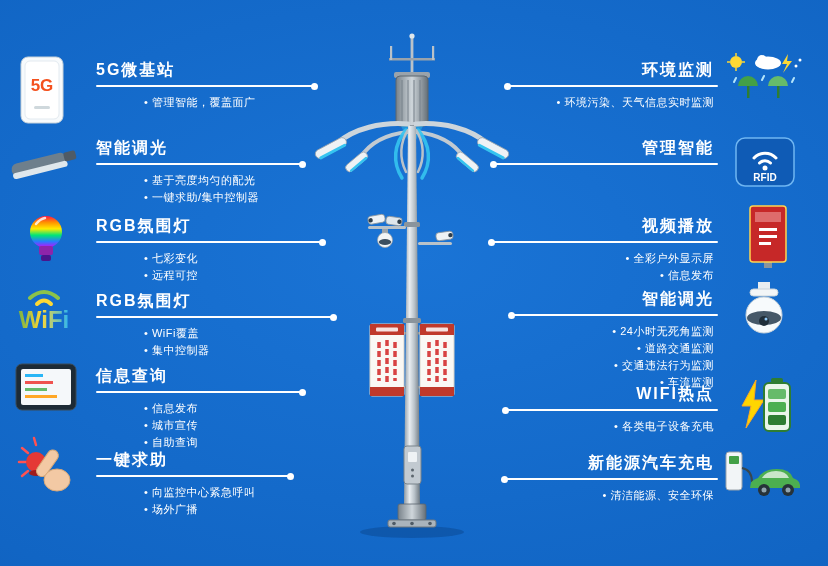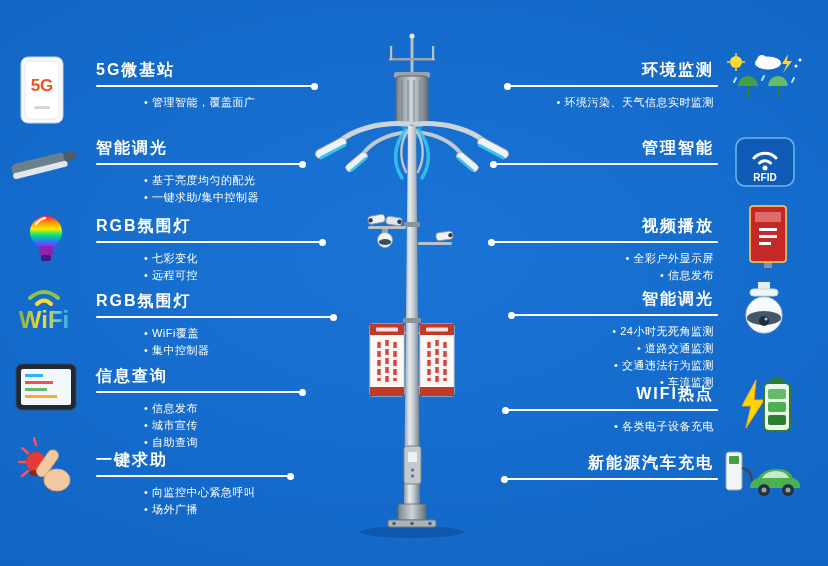--- a/index.html
+++ b/index.html
@@ -373,15 +373,18 @@
     <span class="title">WIFI热点</span>
     <div class="line"></div>
     <div class="bullets">
       <span class="bullet">各类电子设备充电</span>
     </div>
   </div>
 
   <div class="feature right" style="top:453px;width:213px">
     <span class="title">新能源汽车充电</span>
     <div class="line"></div>
+    <div class="bullets">
+      <span class="bullet">清洁能源、安全环保</span>
+    </div>
   </div>
 
 </div>
 
 </body></html>

